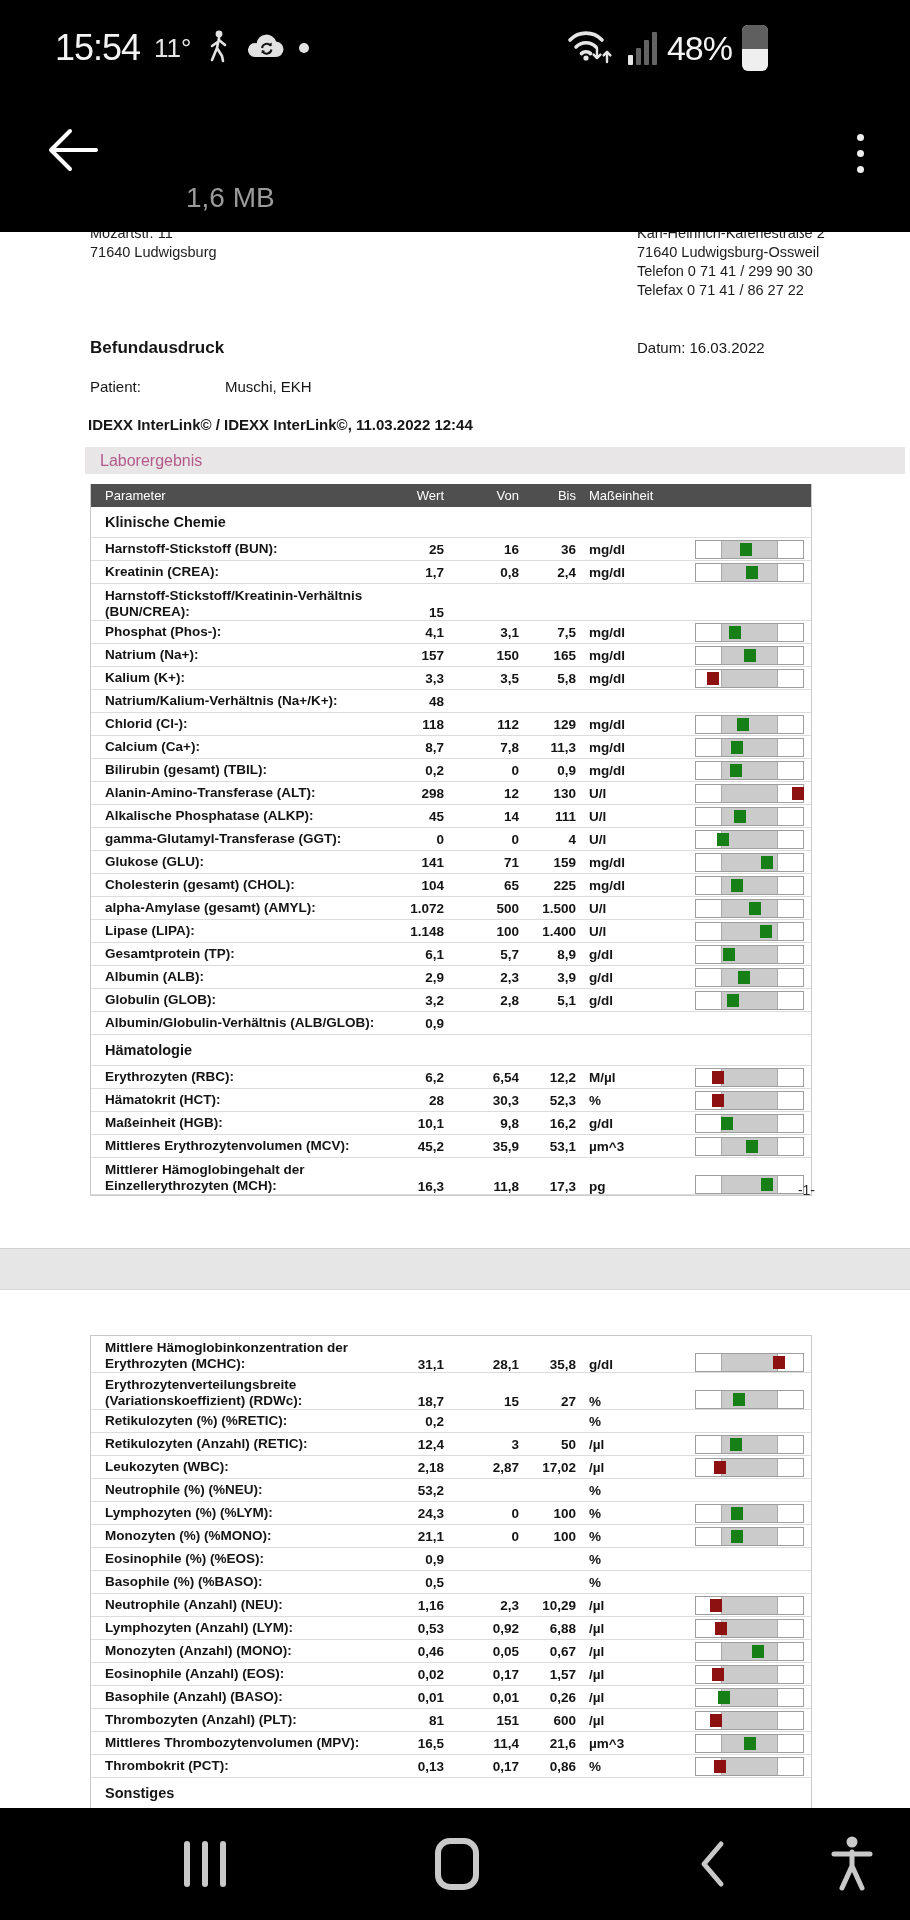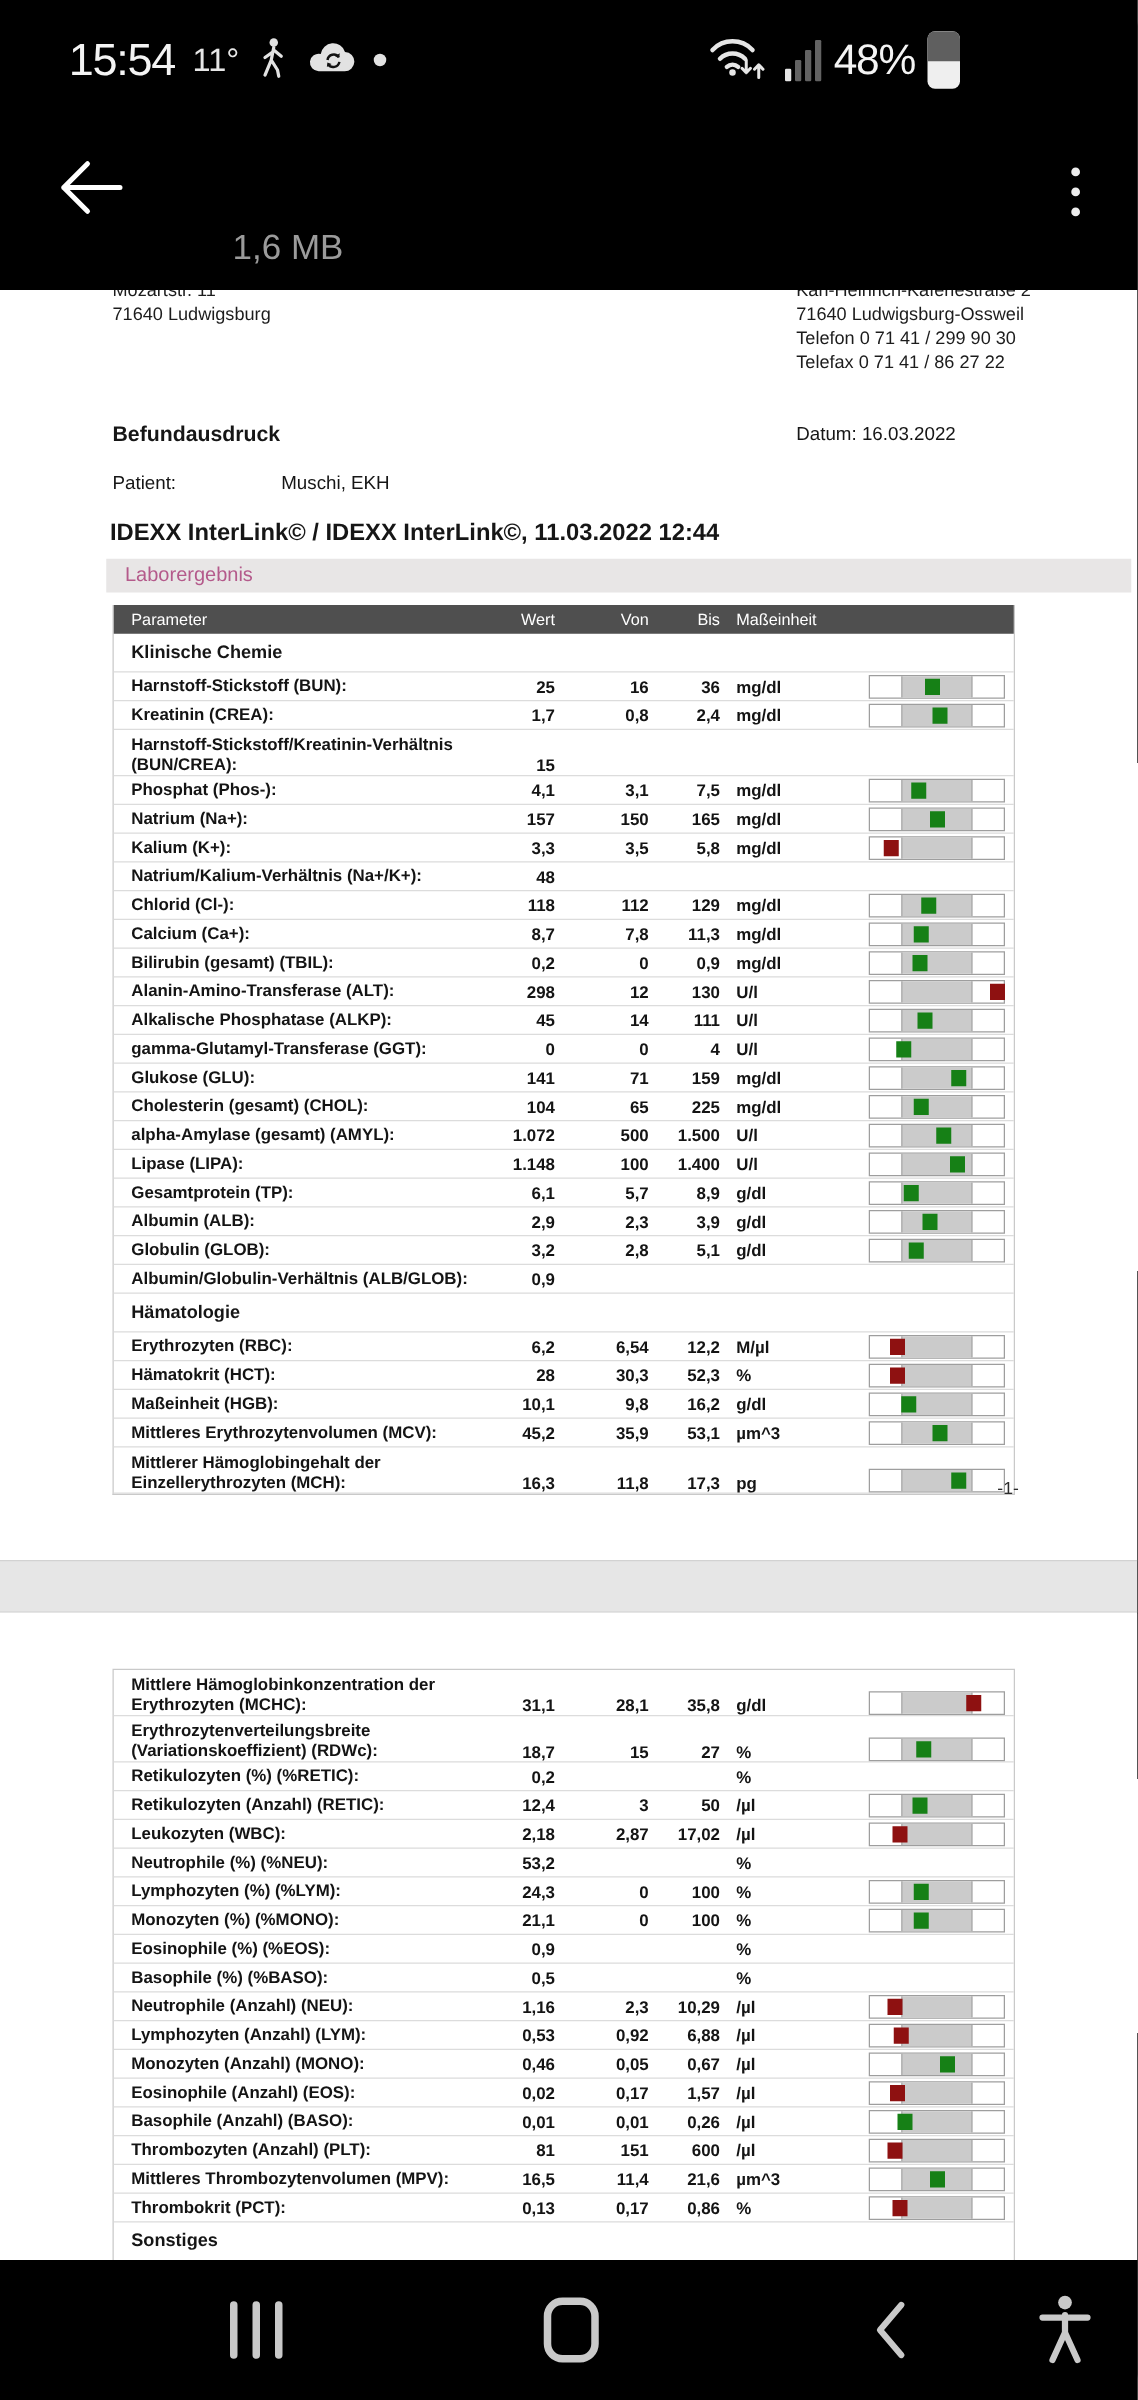--- a/index.html
+++ b/index.html
@@ -41,21 +41,21 @@
   .clip-line{height:11px;overflow:hidden;}
   .clip-line span{display:block;margin-top:-8px;}
   .addr{font-size:14.5px;line-height:19px;color:#1c1c1c;}
   .addr-left{position:absolute;left:90px;top:0;}
   .addr-right{position:absolute;left:637px;top:0;}
 
   .doc-title{position:absolute;left:90px;top:106px;font-size:17px;font-weight:bold;}
   .doc-date{position:absolute;left:637px;top:107px;font-size:15px;}
   .patient-row{position:absolute;left:90px;top:146px;font-size:15px;}
   .patient-row .pname{position:absolute;left:135px;top:0;white-space:nowrap;}
-  .source-line{position:absolute;left:88px;top:184px;font-size:19px;font-weight:bold;}
+  .source-line{position:absolute;left:88px;top:184px;font-size:15px;font-weight:bold;}
 
   .lab-band{position:absolute;left:85px;right:5px;top:215px;height:27px;background:#e8e6e6;
     color:#b45a8b;font-size:16px;line-height:27px;padding-left:15px;}
 
   
   .lab-table{position:absolute;left:90px;width:722px;border:1px solid #c9c9c9;border-top:none;background:#fff;}
   .table1{top:252px;}
   .table2{top:44px;border-top:1px solid #c9c9c9;}
   .t-head{display:flex;align-items:center;height:23px;background:#4f4f4f;color:#fff;font-size:13px;}
   .t-row{display:flex;align-items:center;min-height:23px;border-bottom:1px solid #dcdcdc;font-size:13.5px;color:#141414;font-weight:bold;}

